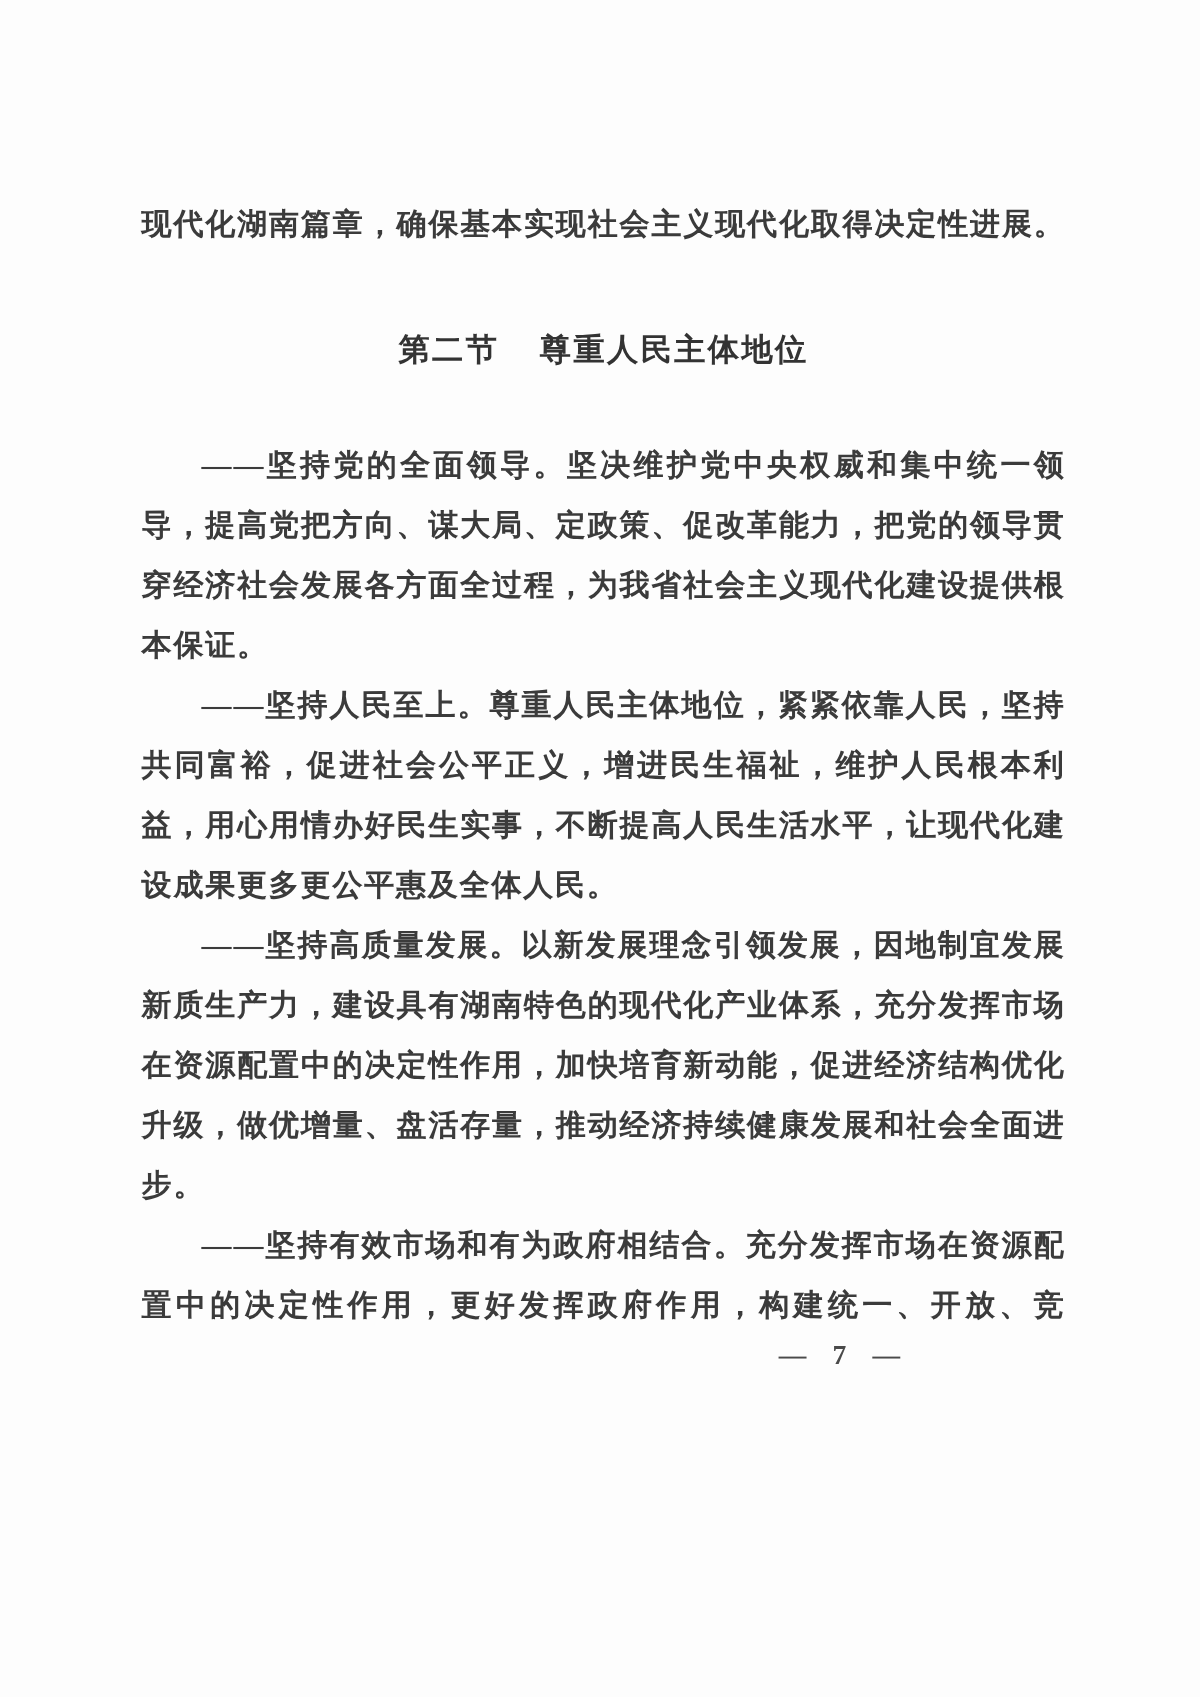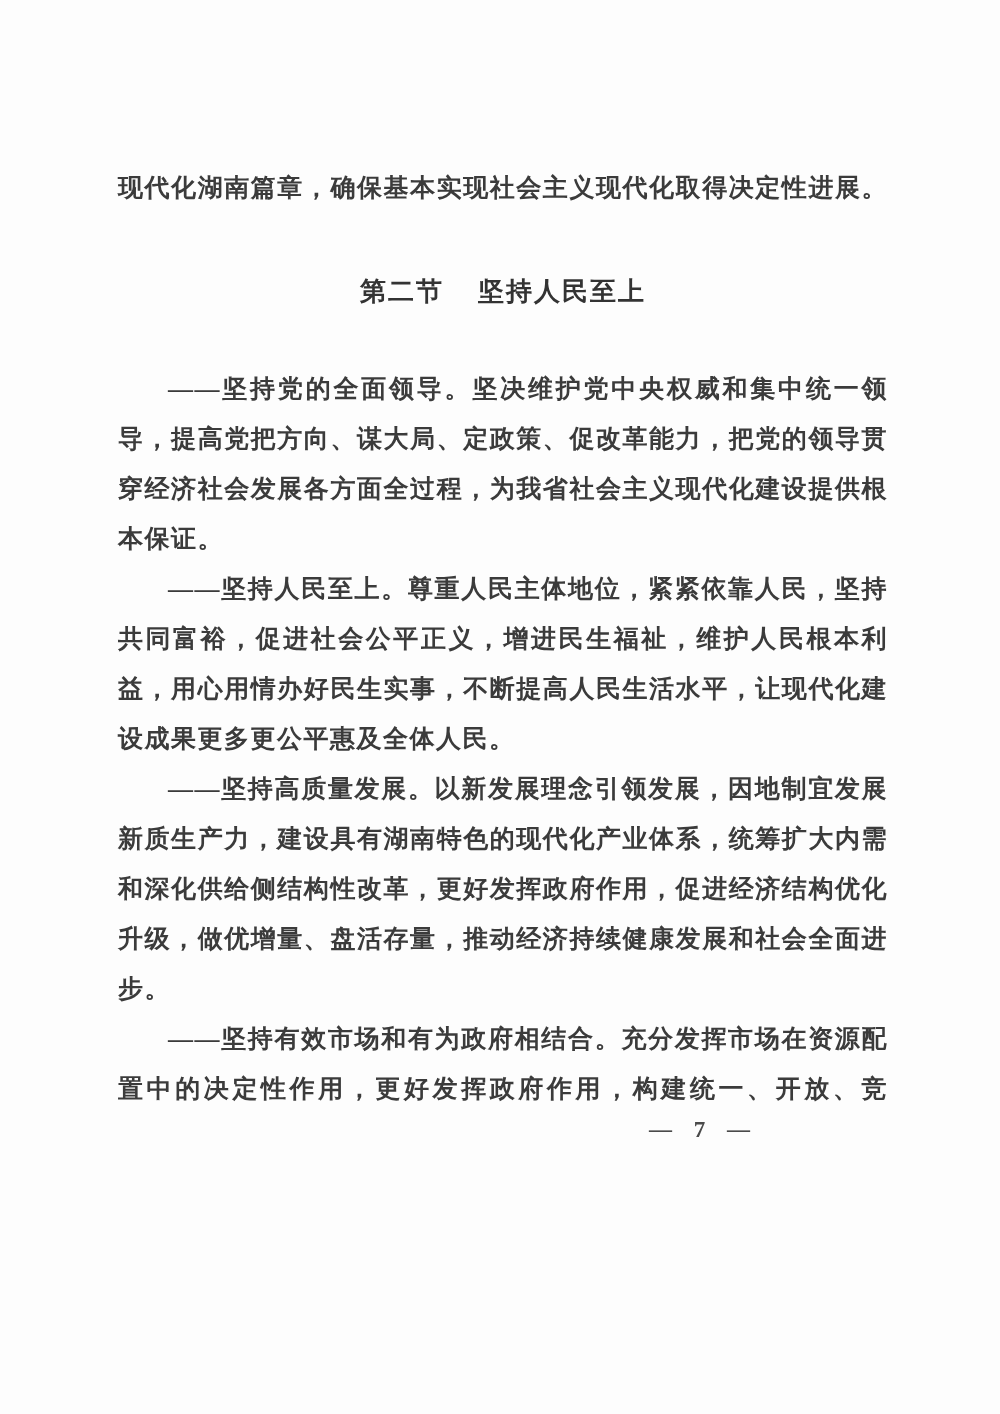--- a/index.html
+++ b/index.html
@@ -75,28 +75,28 @@
 </style>
 </head>
 <body>
 
 <div class="page">
   <div class="page-content">
 
     <p class="doc-text continuation">现代化湖南篇章，确保基本实现社会主义现代化取得决定性进展。</p>
 
     <h2 class="section-heading">
-      <span class="heading-number">第二节</span><span>坚持人民至上</span>
+      <span class="heading-number">第二节</span><span>尊重人民主体地位</span>
     </h2>
 
     <p class="doc-text para">——坚持党的全面领导。坚决维护党中央权威和集中统一领导，提高党把方向、谋大局、定政策、促改革能力，把党的领导贯穿经济社会发展各方面全过程，为我省社会主义现代化建设提供根本保证。</p>
 
     <p class="doc-text para">——坚持人民至上。尊重人民主体地位，紧紧依靠人民，坚持共同富裕，促进社会公平正义，增进民生福祉，维护人民根本利益，用心用情办好民生实事，不断提高人民生活水平，让现代化建设成果更多更公平惠及全体人民。</p>
 
-    <p class="doc-text para">——坚持高质量发展。以新发展理念引领发展，因地制宜发展新质生产力，建设具有湖南特色的现代化产业体系，统筹扩大内需和深化供给侧结构性改革，更好发挥政府作用，促进经济结构优化升级，做优增量、盘活存量，推动经济持续健康发展和社会全面进步。</p>
+    <p class="doc-text para">——坚持高质量发展。以新发展理念引领发展，因地制宜发展新质生产力，建设具有湖南特色的现代化产业体系，充分发挥市场在资源配置中的决定性作用，加快培育新动能，促进经济结构优化升级，做优增量、盘活存量，推动经济持续健康发展和社会全面进步。</p>
 
 
     <p class="doc-text para cutoff">——坚持有效市场和有为政府相结合。充分发挥市场在资源配置中的决定性作用，更好发挥政府作用，构建统一、开放、竞</p>
 
     <div class="page-footer">
       <span class="page-number">— 7 —</span>
     </div>
 
   </div>
 </div>

